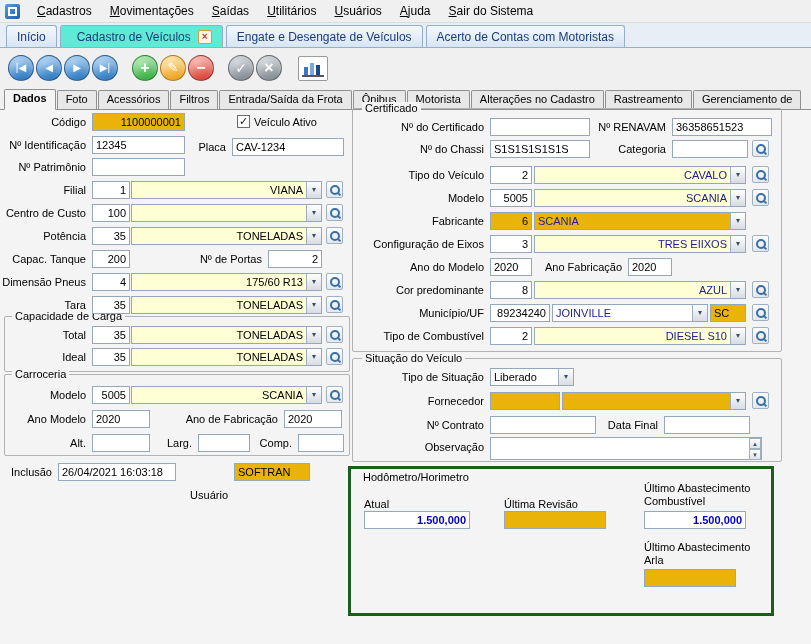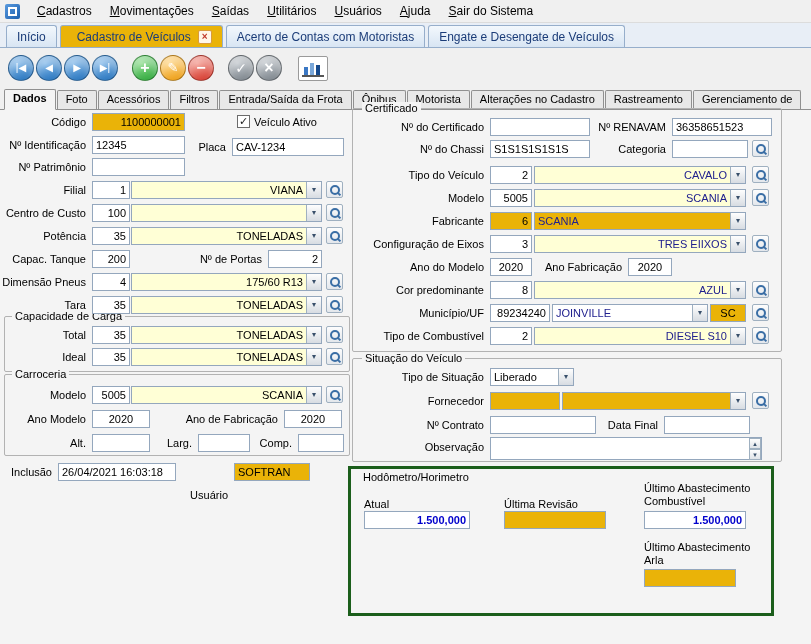--- a/index.html
+++ b/index.html
@@ -9,21 +9,21 @@
   
   .menubar{position:absolute;left:0;top:0;width:811px;height:23px;background:#f0f0f0;border-bottom:1px solid #dcdcdc;display:flex;align-items:center;}
   .app-icon{width:15px;height:15px;margin:0 8px 0 5px;background:linear-gradient(135deg,#5a9ade,#1b5fae);border-radius:2px;position:relative;flex:none;}
   .app-icon::after{content:"";position:absolute;left:3px;top:3px;right:3px;bottom:3px;border:2px solid #fff;}
   .menu-item{display:inline-block;padding:3px 9px;font-size:12px;cursor:default;}
   .menu-item::first-letter{text-decoration:underline;}
 
   
   .doctabs{position:absolute;left:0;top:23px;width:811px;height:25px;background:#e8eef6;border-bottom:1px solid #96aecb;display:flex;align-items:flex-end;padding-left:6px;gap:3px;}
   .doctab{height:22px;padding:0 10px;background:linear-gradient(#f3f8fd,#d8e5f3);border:1px solid #96aecb;border-bottom:none;border-radius:3px 3px 0 0;color:#1b3c78;font-size:12px;display:flex;align-items:center;gap:7px;line-height:20px;white-space:nowrap;}
-  .doctab.active{background:#eab308;padding-left:16px;}
+  .doctab.active{background:#5eead4;padding-left:16px;}
   .close-x{width:14px;height:14px;border:1px solid #d89a3c;background:#fff6e8;color:#c0392b;font-size:10px;line-height:12px;text-align:center;border-radius:2px;font-weight:bold;}
   .close-x::before{content:"\00d7";}
 
   
   .toolbar{position:absolute;left:0;top:48px;width:811px;height:40px;background:#f0f0f0;}
   .tbtn{position:absolute;top:7px;width:26px;height:26px;border-radius:50%;color:#fff;text-align:center;border:1px solid rgba(0,0,0,.28);box-shadow:inset 0 8px 8px rgba(255,255,255,.45);}
   .tbtn span{display:block;height:24px;line-height:24px;font-size:12px;}
   .blue{background:radial-gradient(circle at 35% 30%,#7ab4e8,#1767b4);}
   .green{background:radial-gradient(circle at 35% 30%,#84da84,#1f9e2f);}
   .orange{background:radial-gradient(circle at 35% 30%,#ffd27a,#e89200);}
@@ -40,21 +40,21 @@
   .panel{position:absolute;left:0;top:110px;width:811px;height:534px;background:#f4f4f4;}
 
   
   .lbl{position:absolute;height:18px;line-height:18px;text-align:right;white-space:nowrap;padding-right:2px;z-index:2;}
   .lbl.llab{text-align:left;padding-right:0;}
   .lbl2{position:absolute;line-height:13px;text-align:left;z-index:2;}
   .fld{position:absolute;height:18px;background:#fff;border:1px solid #94a7bd;line-height:16px;padding:0 3px;white-space:nowrap;z-index:2;}
   .fld.ro{background:#eab308;}
   .fld.yel{background:#ffffd6;text-align:right;}
   .fld.num{text-align:right;}
-  .fld.ctr{text-align:center;}
+  .fld.ctr{}
   .fld.bval{color:#0000cc;text-align:right;font-weight:bold;}
   .combo{padding-right:18px;}
   .cv{display:block;overflow:hidden;white-space:nowrap;}
   .cv.navy{color:#20208e;}
   .arr{position:absolute;right:0;top:0;bottom:0;width:15px;background:linear-gradient(#fefefe,#d7dce2);border-left:1px solid #9fb0c0;color:#39506b;font-size:8px;line-height:16px;text-align:center;}
   .arr::before{content:"\25be";}
   .mag{position:absolute;width:17px;height:17px;background:linear-gradient(#fdfdfd,#e3e7ec);border:1px solid #9fb0c0;border-radius:2px;z-index:2;}
   .magicon{position:absolute;left:0;top:0;right:0;bottom:0;}
   .magicon::before{content:"";position:absolute;left:3px;top:3px;width:6px;height:6px;border:2px solid #3a6ea5;border-radius:50%;}
   .magicon::after{content:"";position:absolute;left:10px;top:11px;width:4px;height:2px;background:#3a6ea5;transform:rotate(45deg);}
@@ -87,24 +87,24 @@
 
   <div class="doctabs">
     <div class="doctab">
         <span>Início</span>
       </div>
     <div class="doctab active">
       <span>Cadastro de Veículos</span>
       <span class="close-x"></span>
     </div>
     <div class="doctab">
+        <span>Engate e Desengate de Veículos</span>
+      </div>
+    <div class="doctab">
         <span>Acerto de Contas com Motoristas</span>
-      </div>
-    <div class="doctab">
-        <span>Engate e Desengate de Veículos</span>
       </div>
   </div>
 
   <div class="toolbar">
     <div class="tbtn blue" style="left:8px">
         <span style="font-size:10px">|◀</span>
       </div>
     <div class="tbtn blue" style="left:36px">
         <span style="font-size:10px">◀</span>
       </div>

